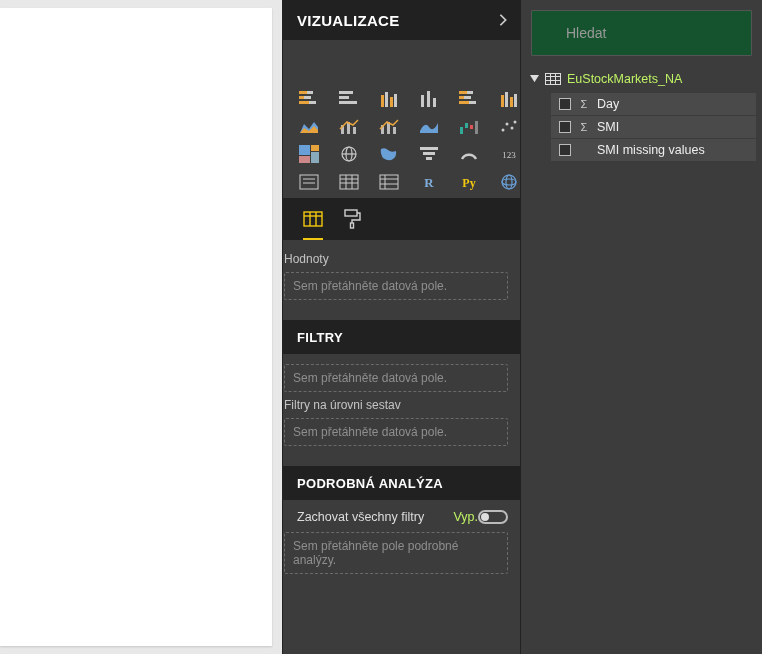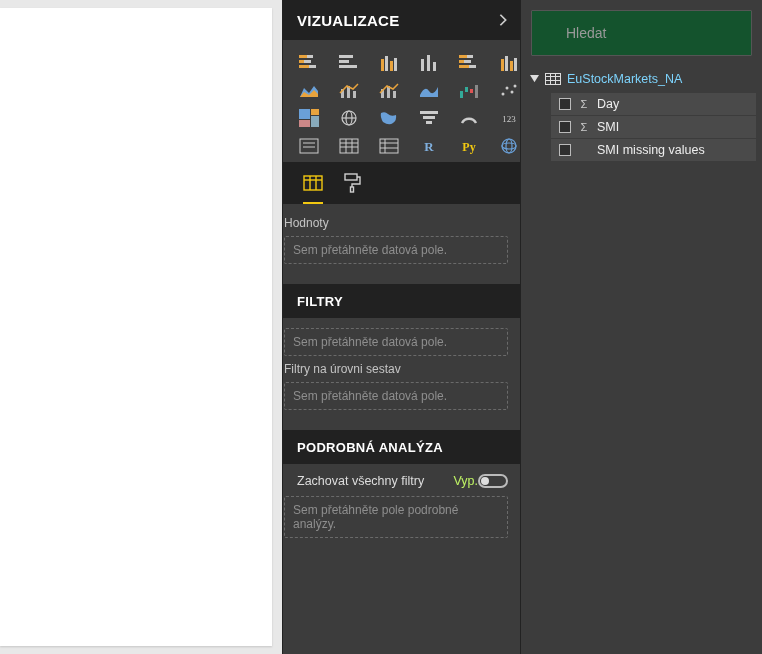--- a/index.html
+++ b/index.html
@@ -50,20 +50,21 @@
   .chev { width: 14px; height: 14px; stroke: #ccc; stroke-width: 2; fill:none; }
   .chev-btn { cursor: pointer; display:flex; align-items:center; }
 
   
   .viz-gallery {
     padding: 10px 10px 4px 14px;
     display: grid;
     grid-template-columns: repeat(8, 24px);
     grid-auto-rows: 24px;
     gap: 4px 16px;
+    margin-top: 36px;
   }
   .viz-icon {
     width: 24px; height: 24px;
     display:flex; align-items:center; justify-content:center;
     cursor:pointer;
     color:#c9c9c9;
   }
   .viz-icon svg { display:block; }
 
   
@@ -135,21 +136,21 @@
   }
   .search-box input {
     flex:1; background:transparent; border:none; outline:none;
     color:#ddd; font-size:14px;
   }
   .search-box input::placeholder { color:#999; font-style:normal; }
 
   .tree { padding: 2px 6px 0 8px; }
   .tree-table {
     display:flex; align-items:center; gap:6px;
-    height: 26px; color:#7dd3fc; font-size:12.5px;
+    height: 26px; color:#bef264; font-size:12.5px;
     cursor:pointer;
   }
   .tree-table .expander { width:10px; display:flex; justify-content:center; }
   .tree-field {
     display:flex; align-items:center; gap:8px;
     background:#4a4a4a;
     height:22px;
     margin: 1px 0 0 22px;
     padding: 0 8px;
     color:#eee; font-size:12.5px;

